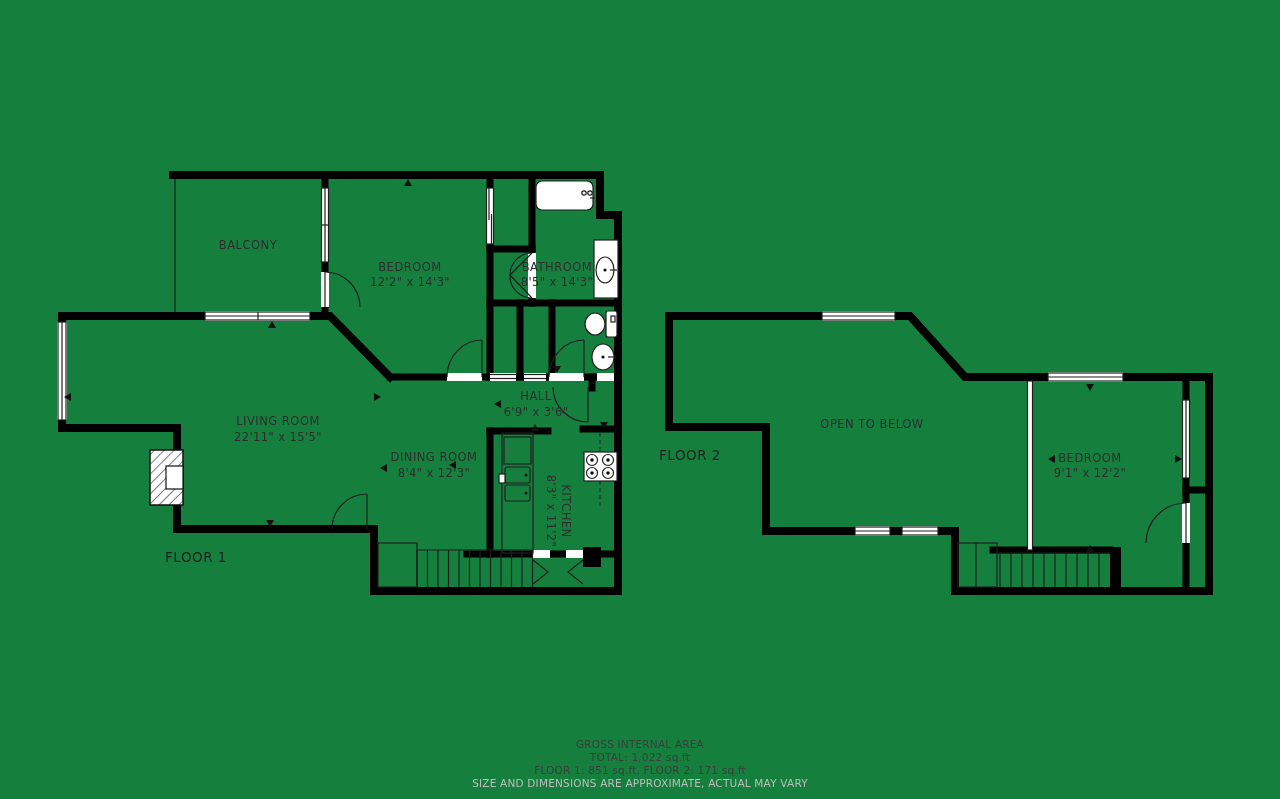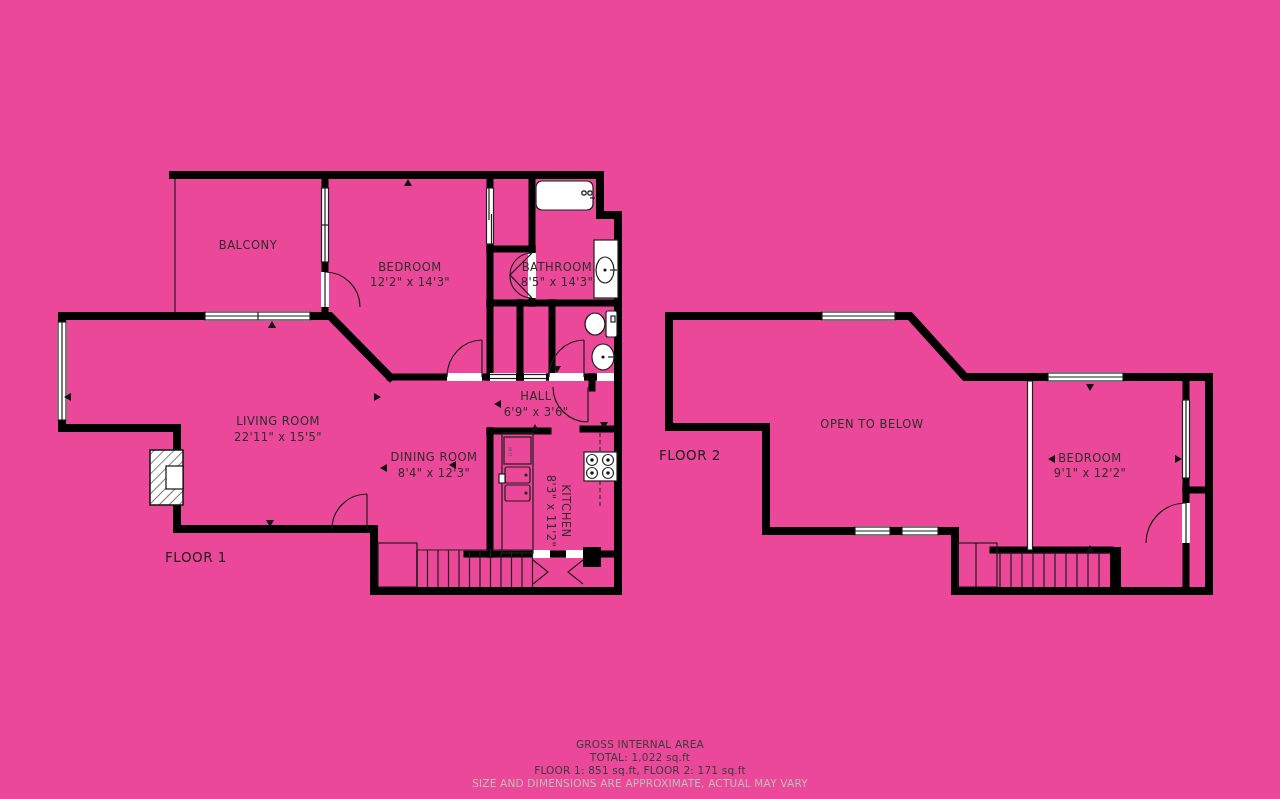--- a/index.html
+++ b/index.html
@@ -1,16 +1,16 @@
 <!DOCTYPE html>
 <html><head>
 <meta charset="utf-8">
 <style>
   html,body{margin:0;padding:0;background:#ffffff;}
-  #canvas{position:relative;width:1280px;height:799px;background:#ec4899;overflow:hidden;
+  #canvas{position:relative;width:1280px;height:799px;background:#15803d;overflow:hidden;
           font-family:"DejaVu Sans","Liberation Sans",sans-serif;}
   svg{display:block;}
   text{fill:#2d2d2d;}
   .room-name{font-size:11.5px;letter-spacing:.5px;}
   .room-dims{font-size:11.5px;letter-spacing:.4px;}
   .floor-label{font-size:13.5px;letter-spacing:.5px;fill:#222;}
   .footer-line{font-size:10.5px;letter-spacing:.2px;fill:#3c3c3c;}
   .footer-muted{fill:#bdbdbd;}
   .wall-ext{stroke:#000;stroke-width:8;fill:none;stroke-linecap:square;}
   .wall-int{stroke:#000;stroke-width:7;fill:none;stroke-linecap:square;}

